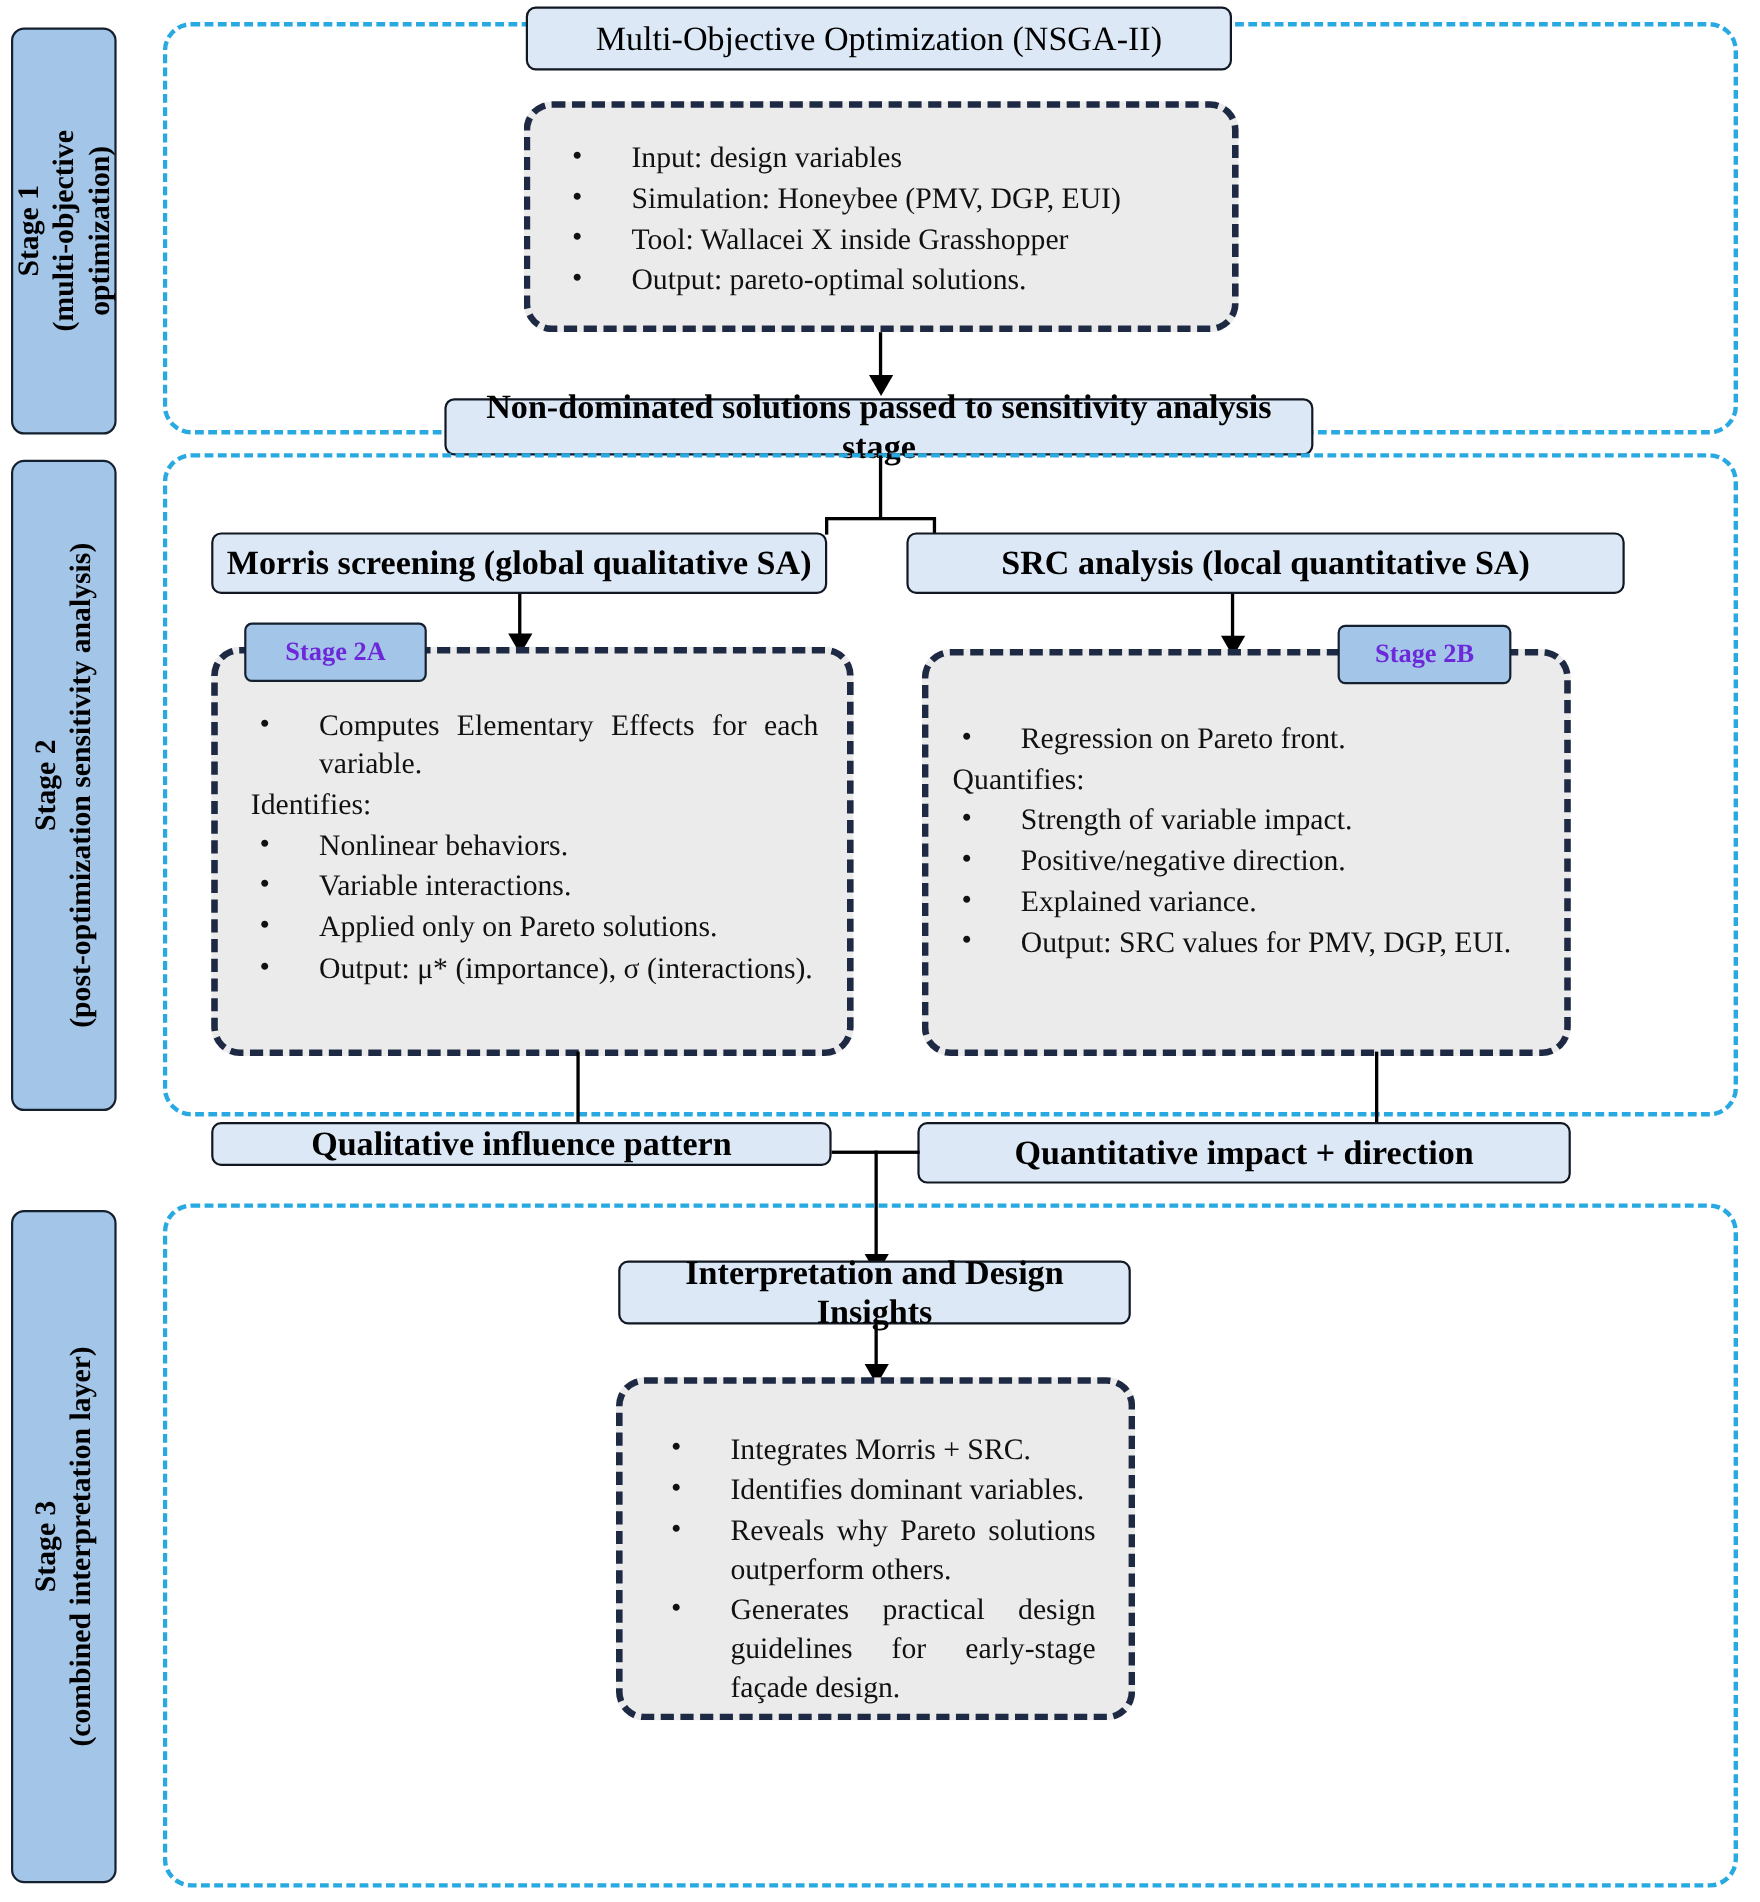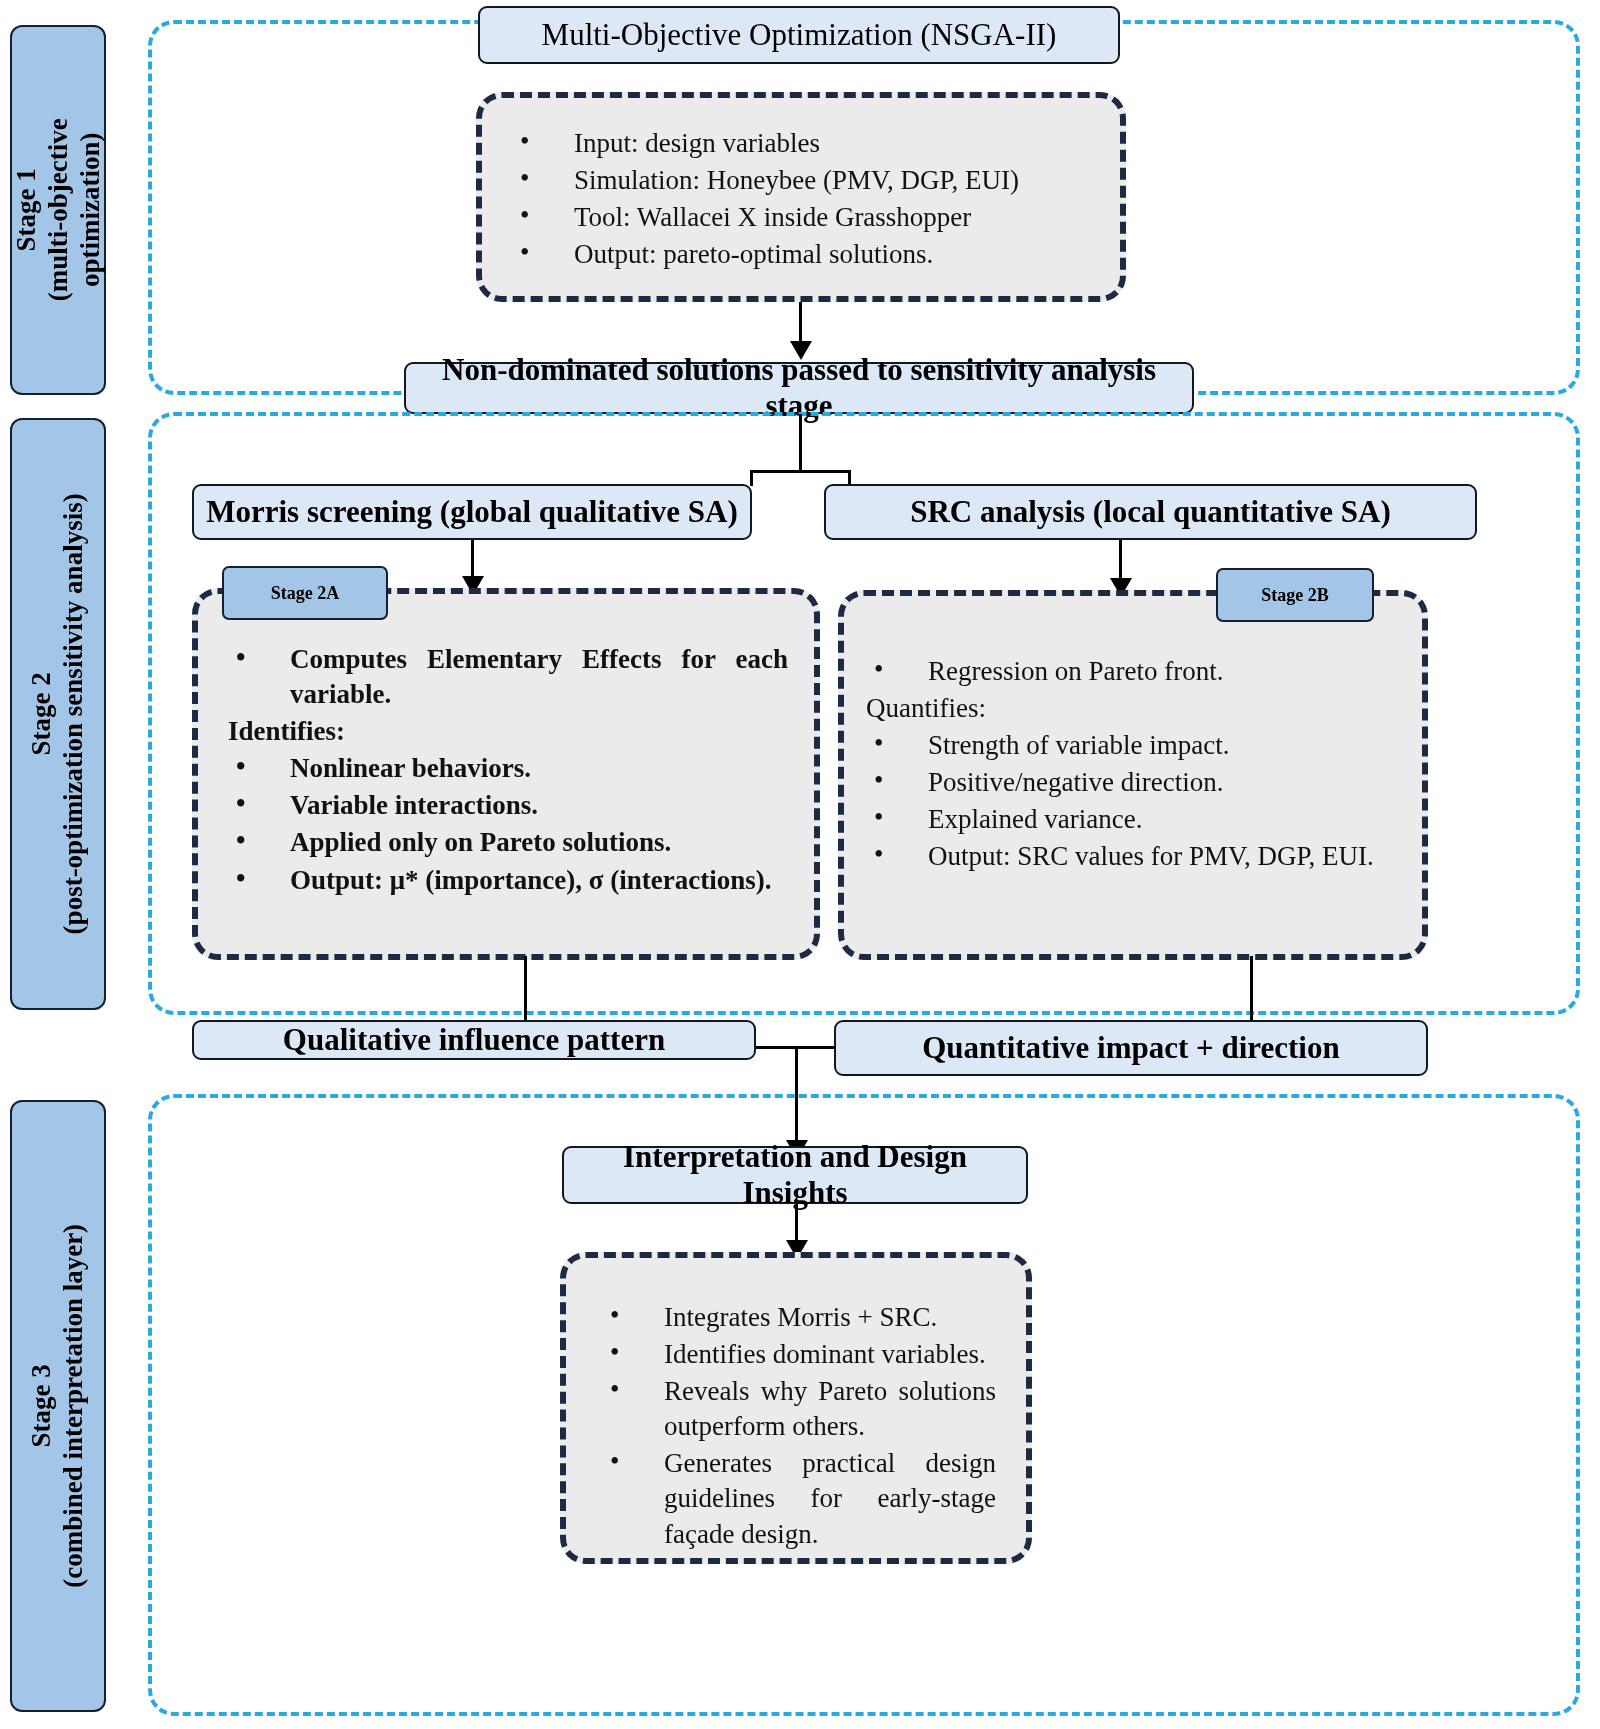--- a/index.html
+++ b/index.html
@@ -91,21 +91,21 @@
   ul.blist > li.plain::before { content: ""; }
   .nojust li { text-align: left; }
 
   
   .substage {
     position: absolute;
     background: #a3c6e8;
     border: 2.5px solid #15202f;
     border-radius: 7px;
     display: flex; align-items: center; justify-content: center;
-    font-weight: bold; font-size: 18px; color: #000000;
+    font-weight: bold; font-size: 24px; color: #6d28d9;
     z-index: 6;
   }
 
   
   .ln { position: absolute; background: #000; }
   .vln { width: 3px; }
   .hln { height: 3px; }
   .arrow {
     position: absolute;
     width: 0; height: 0;
@@ -172,21 +172,21 @@
   <div class="bluebox bold" style="left:824px; top:484px; width:653px; height:56px;align-items:center;">
     <span>SRC analysis (local quantitative SA)</span>
   </div>
 
   <div class="ln vln" style="left:471px; top:540px; height:40px;"></div>
   <div class="arrow" style="left:462px; top:576px;"></div>
 
   <div class="ln vln" style="left:1119px; top:540px; height:42px;"></div>
   <div class="arrow" style="left:1110px; top:578px;"></div>
 
-  <div class="panel" style="left:192px; top:588px; width:628px; height:372px;font-weight:bold;">
+  <div class="panel" style="left:192px; top:588px; width:584px; height:372px;">
     <div class="body" style="padding-top:48px;">
       <ul class="blist">
         <li>Computes Elementary Effects for each variable.</li>
         <li class="plain">Identifies:</li>
         <li>Nonlinear behaviors.</li>
         <li>Variable interactions.</li>
         <li>Applied only on Pareto solutions.</li>
         <li>Output: μ* (importance), σ (interactions).</li>
       </ul>
     </div>

